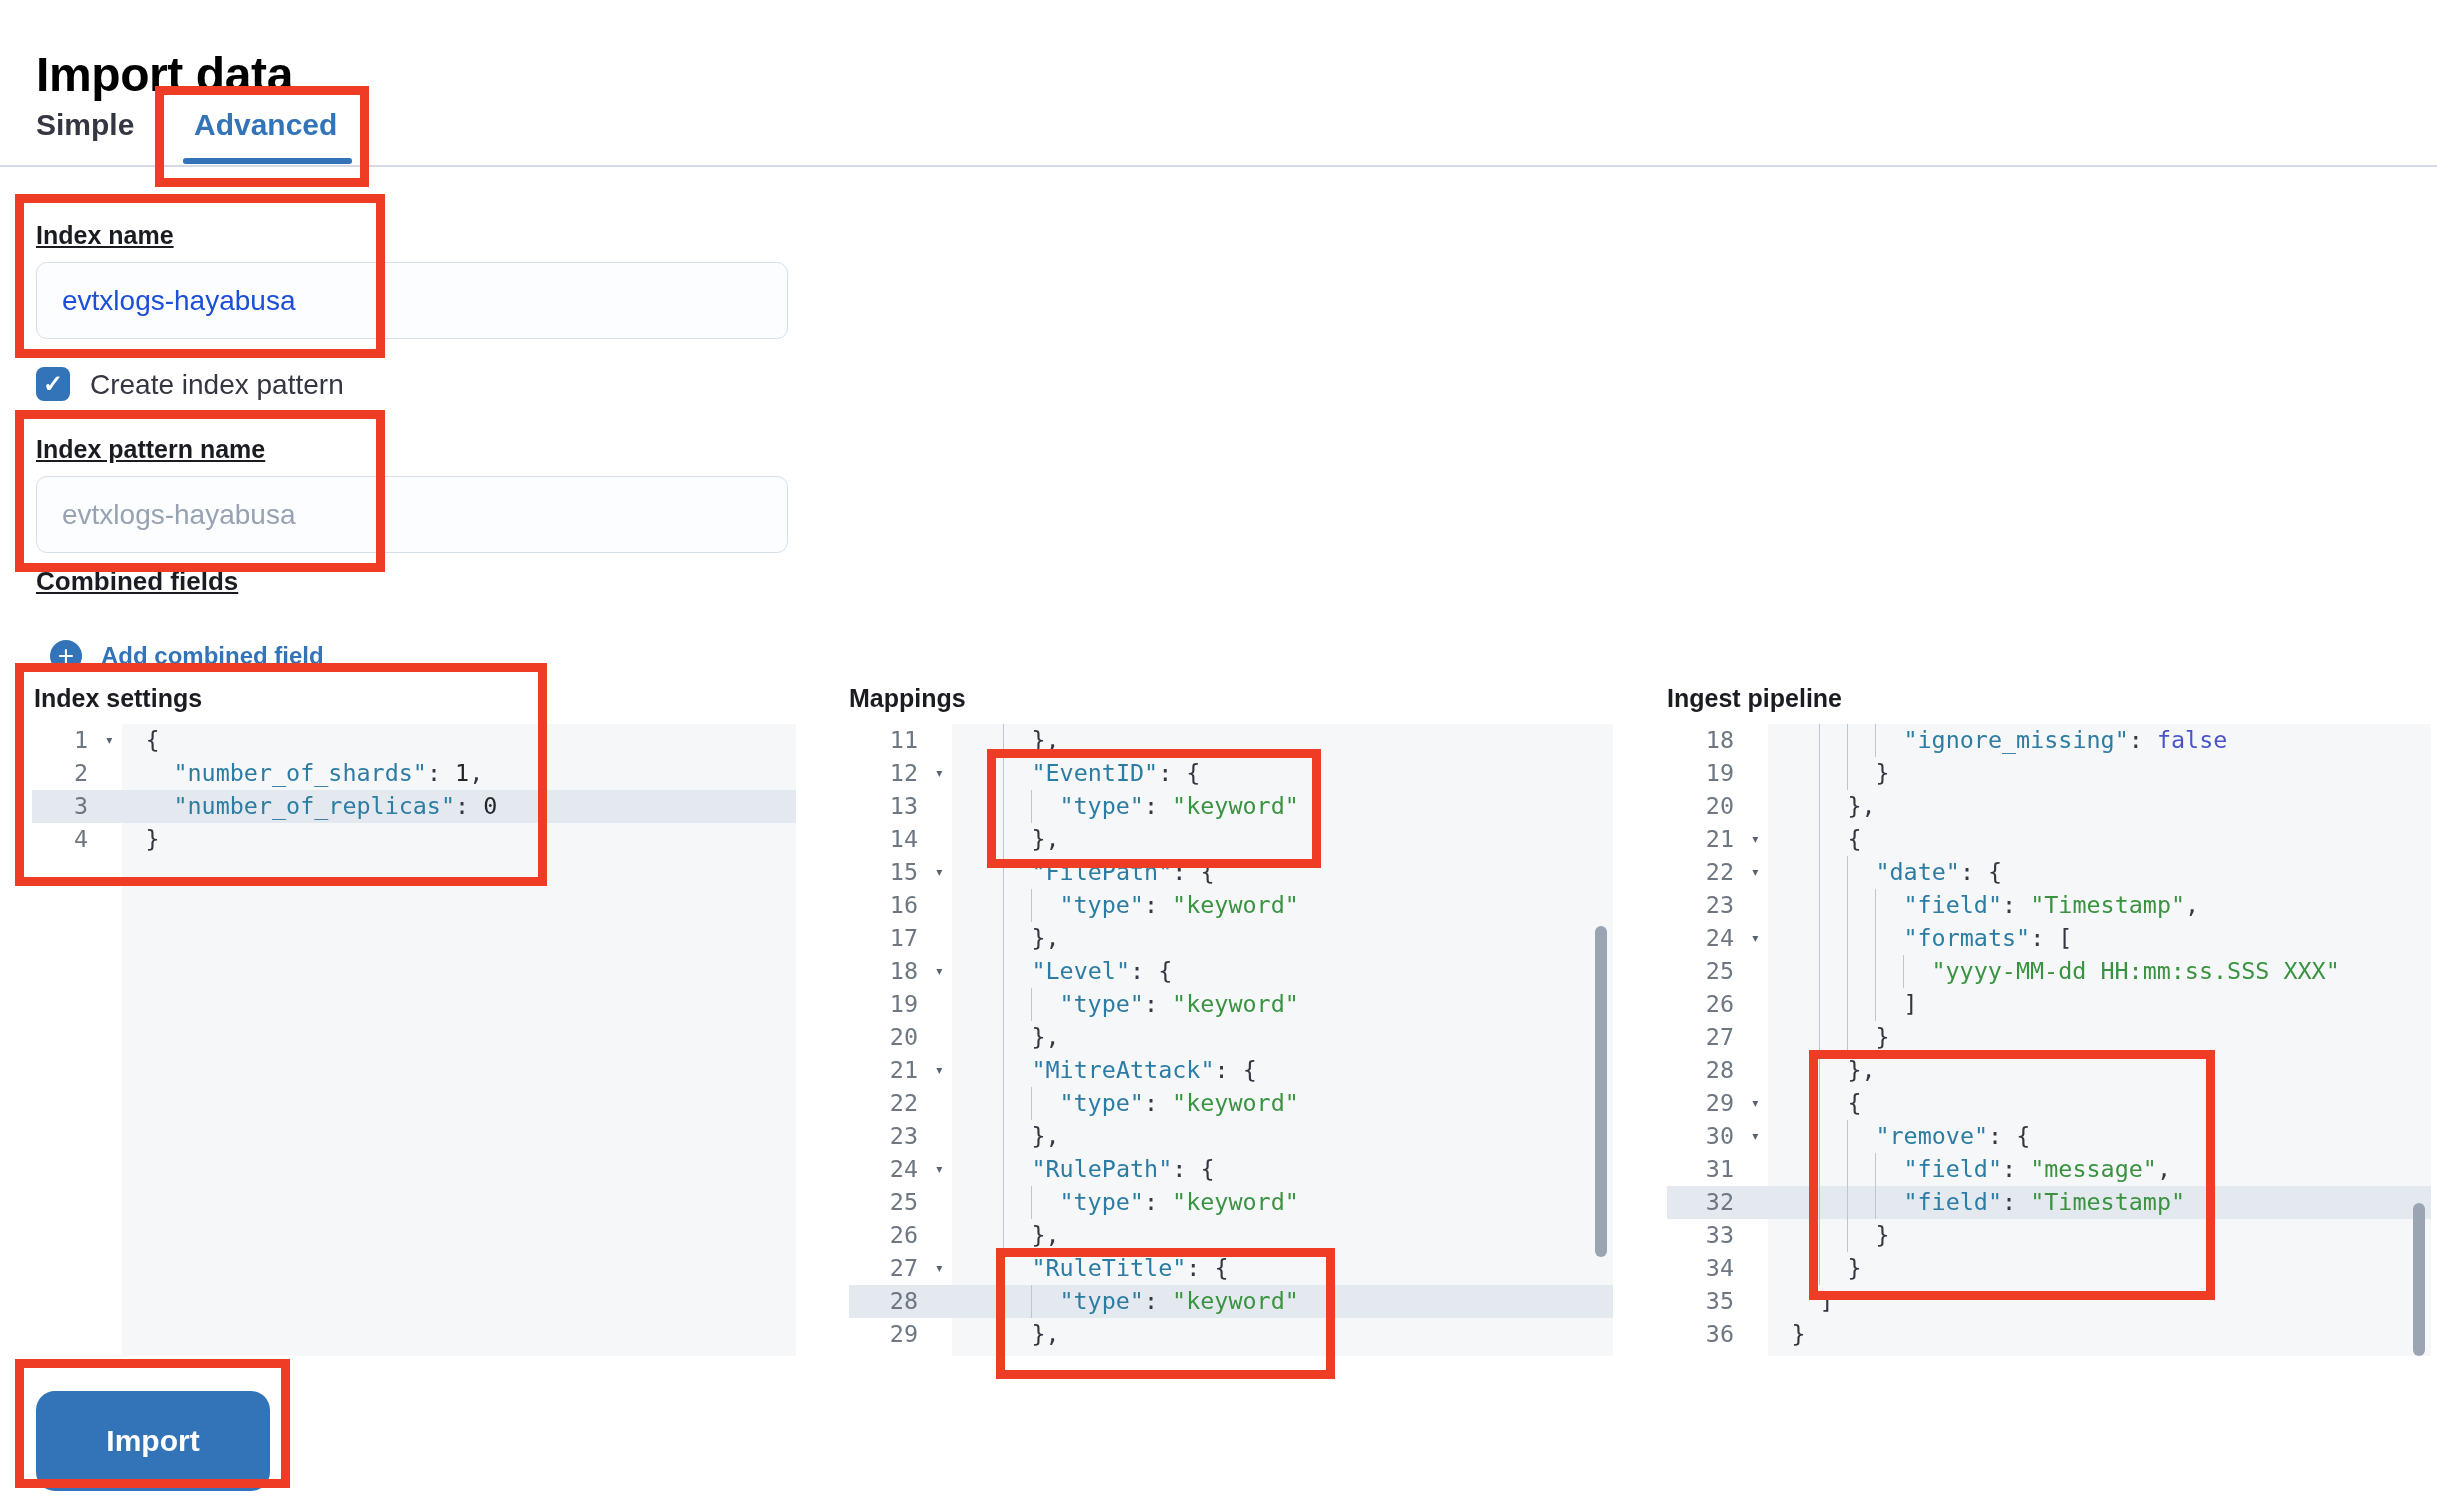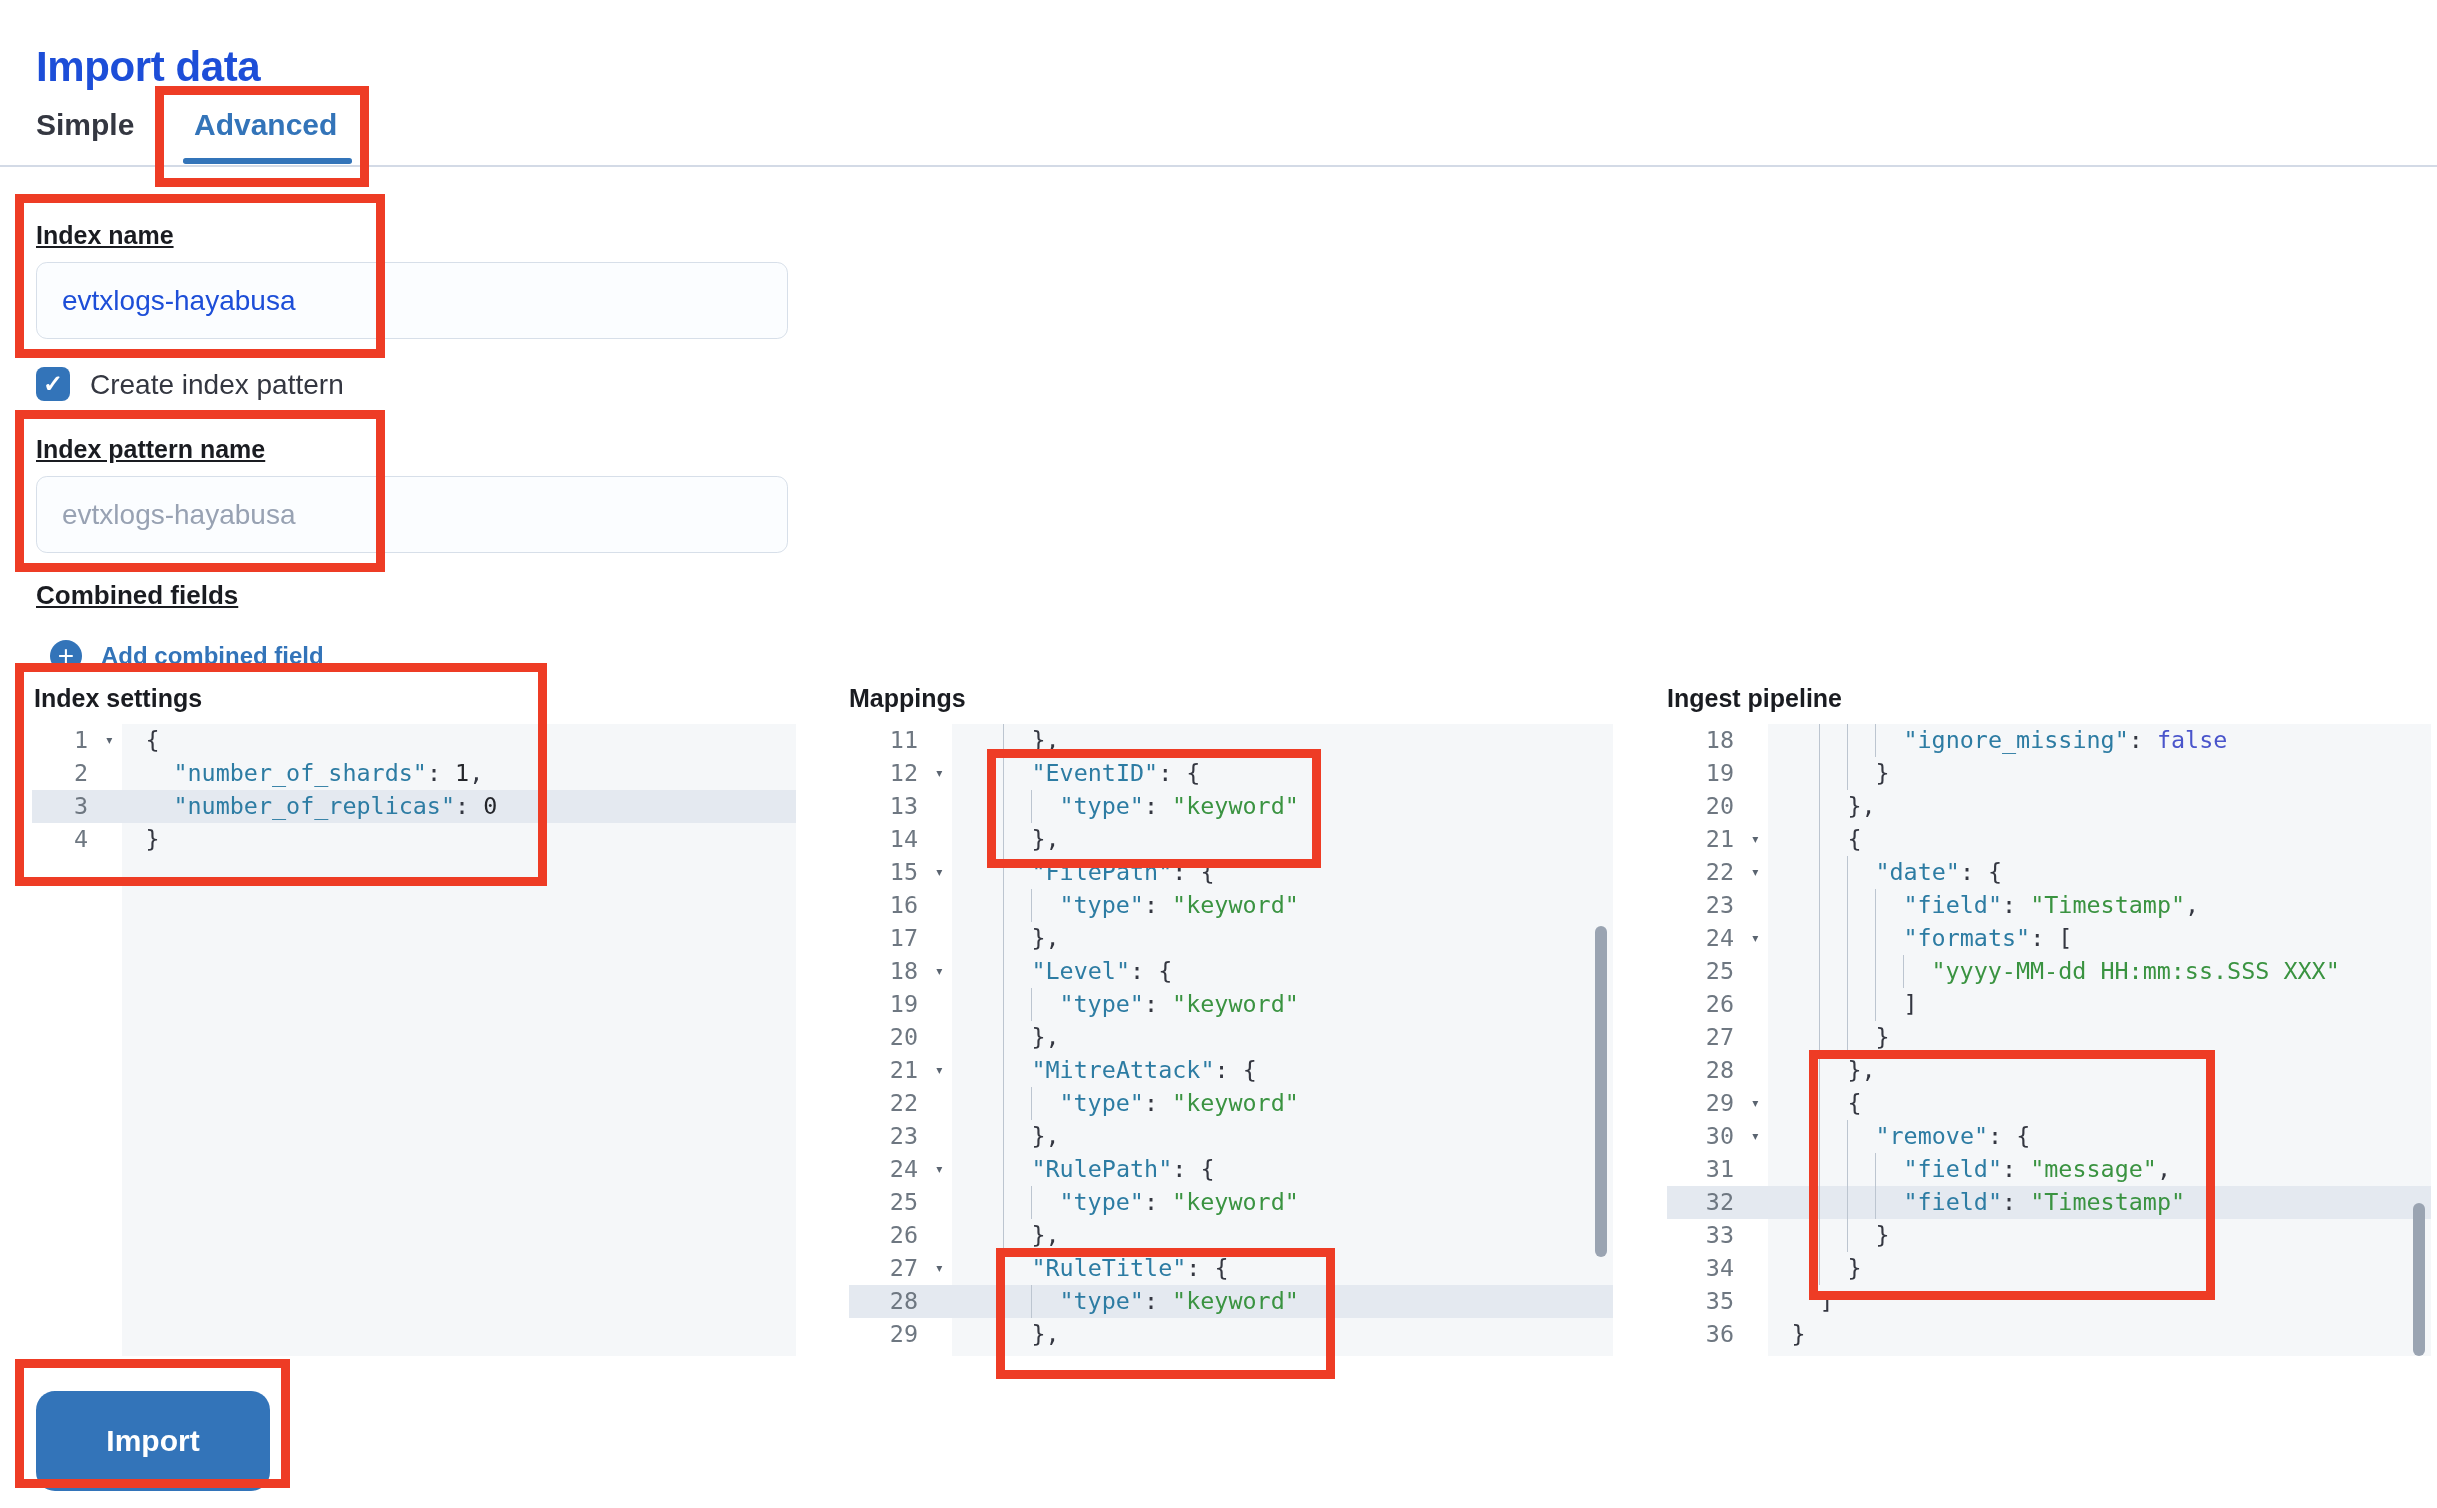--- a/index.html
+++ b/index.html
@@ -5,31 +5,31 @@
   :root{
     --primary:#3374b9;
     --annotation:#ee3c25;
   }
   *{box-sizing:border-box;}
   html,body{margin:0;padding:0;}
   body{
     width:2438px;height:1508px;position:relative;background:#ffffff;
     font-family:"Liberation Sans",sans-serif;color:#343741;overflow:hidden;
   }
-  .page-title{position:absolute;left:36px;top:14.4px;font-size:42px;font-weight:700;color:#1d4ed8;letter-spacing:-0.4px;}
+  .page-title{position:absolute;left:36px;top:14.4px;font-size:48px;font-weight:700;color:#000000;letter-spacing:-0.4px;}
   .tab{position:absolute;top:108px;font-size:30px;font-weight:700;cursor:pointer;}
   .tab-simple{left:36px;color:#343741;}
   .tab-advanced{left:194px;color:var(--primary);}
   .tab-underline{position:absolute;left:183px;top:158px;width:169px;height:6.3px;background:var(--primary);border-radius:2.7px;}
   .divider{position:absolute;left:0;top:165px;width:2438px;height:1.8px;background:#d3dae6;}
 
   .field-label{position:absolute;font-size:25px;font-weight:700;color:#1a1c21;text-decoration:underline;}
   .lbl-index-name{left:36px;top:221px;}
   .lbl-index-pattern{left:36px;top:435px;}
-  .lbl-combined{left:36px;top:580px;font-size:26px;}
+  .lbl-combined{left:36px;top:566px;font-size:26px;}
 
   .text-input{
     position:absolute;left:36px;width:752px;height:77px;background:#fbfdff;
     border:1.8px solid #d7dfe9;border-radius:10.8px;font-size:28px;color:#1d4ed8;
     padding:0 25px;font-family:"Liberation Sans",sans-serif;outline:none;
   }
   .input-index-name{top:262px;}
   .input-index-pattern{top:476px;}
   .text-input::placeholder{color:#98a2b3;opacity:1;}
 

